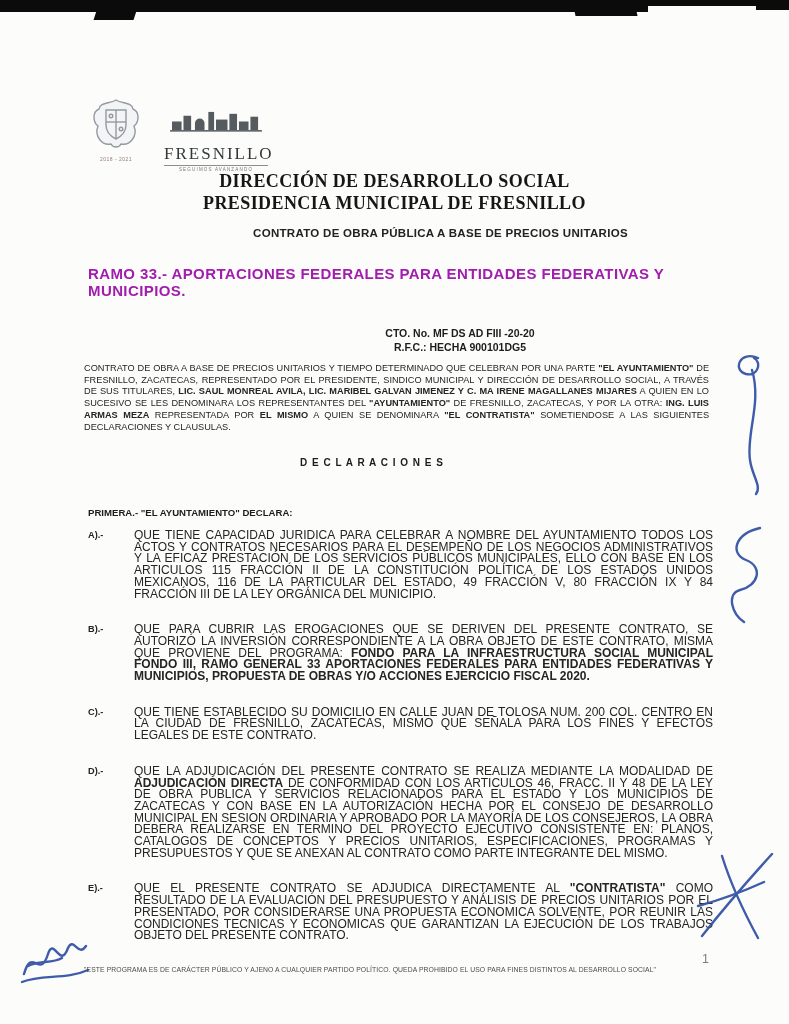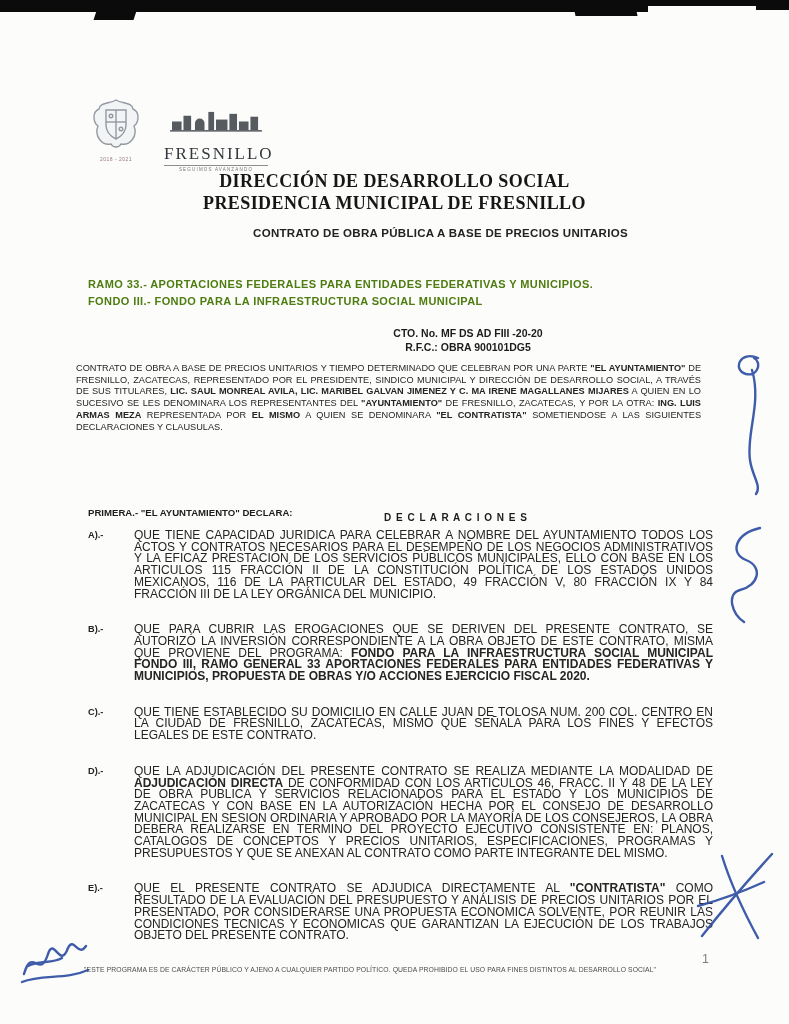--- a/index.html
+++ b/index.html
@@ -38,36 +38,36 @@
   .doc-title {
     position: absolute; top: 170px; left: 0; width: 100%;
     text-align: center; font-family: "Liberation Serif", serif;
     font-weight: 700; font-size: 18px; letter-spacing: .4px; color: #161616; line-height: 22px;
   }
   .doc-subtitle {
     position: absolute; top: 227px; left: 0; width: 100%;
     text-align: center; font-weight: 700; font-size: 11.5px; letter-spacing: .3px; color: #222; margin-left: 46px;
   }
   .ramo {
-    position: absolute; top: 276px; left: 88px; width: 632px;
-    font-weight: 700; font-size: 11px; letter-spacing: .4px; line-height: 16.5px; color: #4d7c0f;
+    position: absolute; top: 266px; left: 88px; width: 632px;
+    font-weight: 700; font-size: 15px; letter-spacing: .4px; line-height: 16.5px; color: #a21caf;
   }
   .cto {
-    position: absolute; top: 326px; left: 312px; width: 312px;
+    position: absolute; top: 326px; left: 304px; width: 312px;
     text-align: center; font-weight: 700; font-size: 10.5px; line-height: 14px; color: #1c1c1c;
   }
 
   
   .intro {
-    position: absolute; top: 363px; left: 76px; width: 625px; margin: 0;
+    position: absolute; top: 363px; left: 84px; width: 625px; margin: 0;
     font-size: 9.2px; line-height: 11.7px; text-align: justify; color: #242424;
   }
   .decl-heading {
-    position: absolute; top: 512px; left: 300px; width: 312px;
-    text-align: center; font-weight: 700; font-size: 10px; letter-spacing: 1px; color: #1c1c1c;
+    position: absolute; top: 457px; left: 300px; width: 312px;
+    font-weight: 700; font-size: 10px; letter-spacing: 1px; color: #1c1c1c;
   }
   .primera {
     position: absolute; top: 507px; left: 88px;
     font-weight: 700; font-size: 9.6px; color: #1c1c1c;
   }
   .items { position: absolute; top: 530px; left: 88px; width: 625px; }
   .item { display: flex; margin-bottom: 24px; }
   .item-label { flex: none; width: 46px; font-weight: 700; font-size: 9.2px; color: #222; }
   .item-text { flex: 1; font-size: 12px; line-height: 11.7px; text-align: justify; color: #242424; }
 
@@ -133,26 +133,25 @@
 
   <div class="doc-title">
     <div>DIRECCIÓN DE DESARROLLO SOCIAL</div>
     <div>PRESIDENCIA MUNICIPAL DE FRESNILLO</div>
   </div>
 
   <div class="doc-subtitle">CONTRATO DE OBRA PÚBLICA A BASE DE PRECIOS UNITARIOS</div>
 
   <div class="ramo">
     <div>RAMO 33.- APORTACIONES FEDERALES PARA ENTIDADES FEDERATIVAS Y MUNICIPIOS.</div>
-    <div>FONDO III.- FONDO PARA LA INFRAESTRUCTURA SOCIAL MUNICIPAL</div>
   </div>
 
   <div class="cto">
     <div>CTO. No. MF DS AD FIII -20-20</div>
-    <div>R.F.C.: OBRA 900101DG5</div>
+    <div>R.F.C.: HECHA 900101DG5</div>
   </div>
 
   <p class="intro"><span>CONTRATO DE OBRA A BASE DE PRECIOS UNITARIOS Y TIEMPO DETERMINADO QUE CELEBRAN POR UNA PARTE </span><span class="b">"EL AYUNTAMIENTO"</span><span> DE FRESNILLO, ZACATECAS, REPRESENTADO POR EL PRESIDENTE, SINDICO MUNICIPAL Y DIRECCIÓN DE DESARROLLO SOCIAL, A TRAVÉS DE SUS TITULARES, </span><span class="b">LIC. SAUL MONREAL AVILA, LIC. MARIBEL GALVAN JIMENEZ Y C. MA IRENE MAGALLANES MIJARES</span><span> A QUIEN EN LO SUCESIVO SE LES DENOMINARA LOS REPRESENTANTES DEL </span><span class="b">"AYUNTAMIENTO"</span><span> DE FRESNILLO, ZACATECAS, Y POR LA OTRA: </span><span class="b">ING. LUIS ARMAS MEZA</span><span> REPRESENTADA POR </span><span class="b">EL MISMO</span><span> A QUIEN SE DENOMINARA </span><span class="b">"EL CONTRATISTA"</span><span> SOMETIENDOSE A LAS SIGUIENTES DECLARACIONES Y CLAUSULAS.</span></p>
 
   <div class="decl-heading">D E C L A R A C I O N E S</div>
   <div class="primera">PRIMERA.- "EL AYUNTAMIENTO" DECLARA:</div>
 
   <div class="items">
     <div class="item">
       <div class="item-label">A).-</div>

